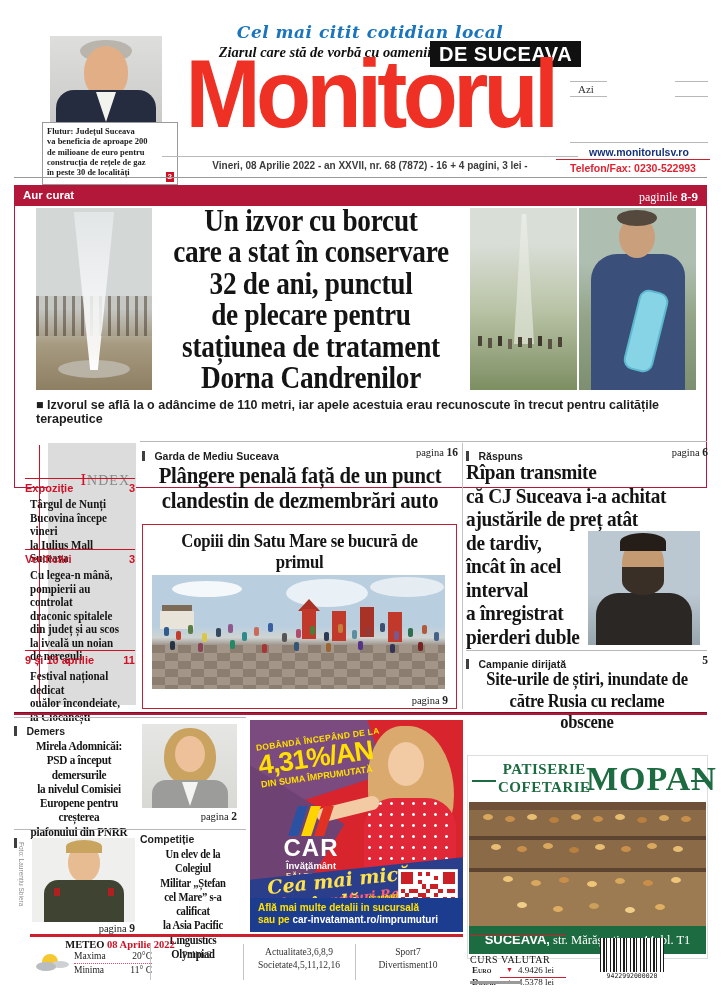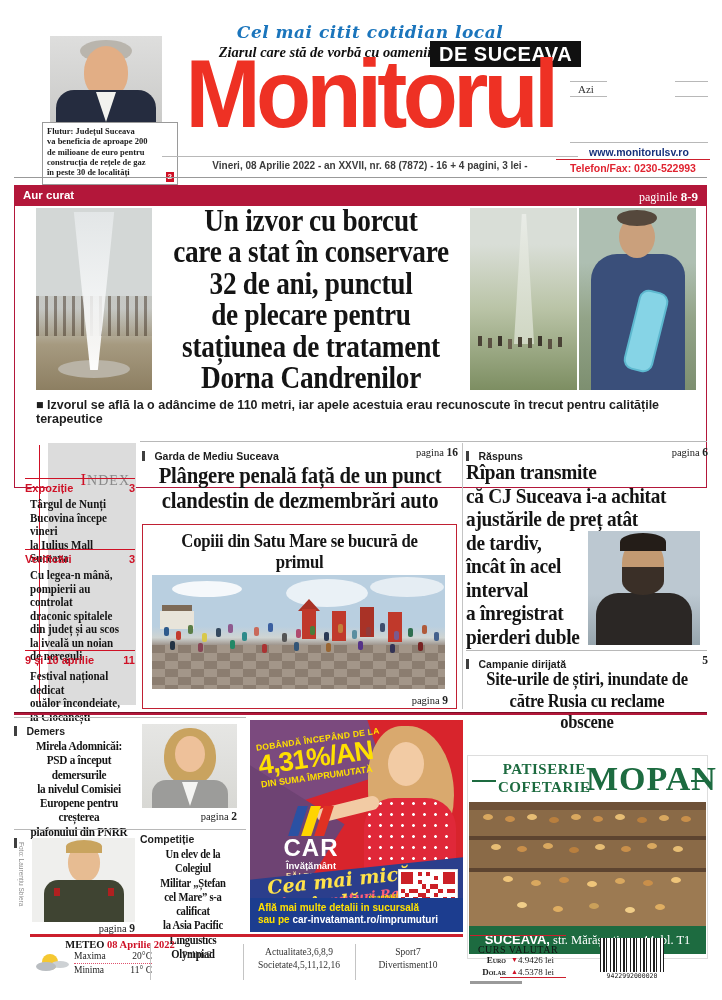--- a/index.html
+++ b/index.html
@@ -177,22 +177,22 @@
   .meteo-title{left:30px;top:939px;width:180px;text-align:center;font:700 10.5px "Liberation Serif",serif;color:#111;}
   .meteo-title .dt{color:#cf1126;}
   .sun{left:42px;top:954px;width:16px;height:16px;border-radius:50%;background:#f5c832;position:absolute;}
   .cloud{left:36px;top:962px;width:20px;height:9px;border-radius:50%;background:#b9bdc1;position:absolute;box-shadow:14px -2px 0 -1px #cdd1d4;}
   .meteo-rows{left:74px;top:950px;width:110px;font:9.5px/12.5px "Liberation Serif",serif;color:#222;position:absolute;}
   .meteo-rows .row{display:flex;justify-content:space-between;width:78px;}
   .meteo-rows .row.max{border-bottom:1px dotted #e0526e;}
   .fsec{position:absolute;font:9.5px/12.5px "Liberation Serif",serif;color:#333;}
   .fsec .row{display:flex;justify-content:center;}
   .curs-box{left:470px;top:935px;width:96px;height:44px;position:absolute;border-top:1.5px solid #cc1f2d;}
-  .curs-title{text-align:center;font:10px "Liberation Serif",serif;color:#111;letter-spacing:.5px;margin-top:8px;}
-  .curs-row{display:flex;font:9px/11.5px "Liberation Serif",serif;color:#222;padding:0 2px;text-align:right;}
+  .curs-title{font:10px "Liberation Serif",serif;color:#111;letter-spacing:.5px;margin-top:18px;}
+  .curs-row{display:flex;font:9px/11.5px "Liberation Serif",serif;color:#222;padding:0 2px;}
   .curs-row .lbl{width:34px;font-weight:700;font-variant:small-caps;}
   .curs-row .arr{width:12px;color:#cf1126;font-size:7px;}
   .curs-gray{position:absolute;left:470px;top:981px;width:52px;height:3px;background:#9a9a9a;}
   .curs-red2{position:absolute;left:500px;top:977px;width:66px;height:1px;background:#cc1f2d;}
   .barcode{left:600px;top:938px;width:64px;height:34px;position:absolute;
     background:repeating-linear-gradient(90deg,#1c1c1c 0 1px,#fff 1px 3px,#1c1c1c 3px 5px,#fff 5px 6px,#1c1c1c 6px 7px,#fff 7px 10px);}
   .barcode-num{left:598px;top:972px;width:68px;text-align:center;font:6.5px "DejaVu Sans Mono",monospace;color:#222;position:absolute;background:#fff;}
 </style>
 </head>
 <body>

